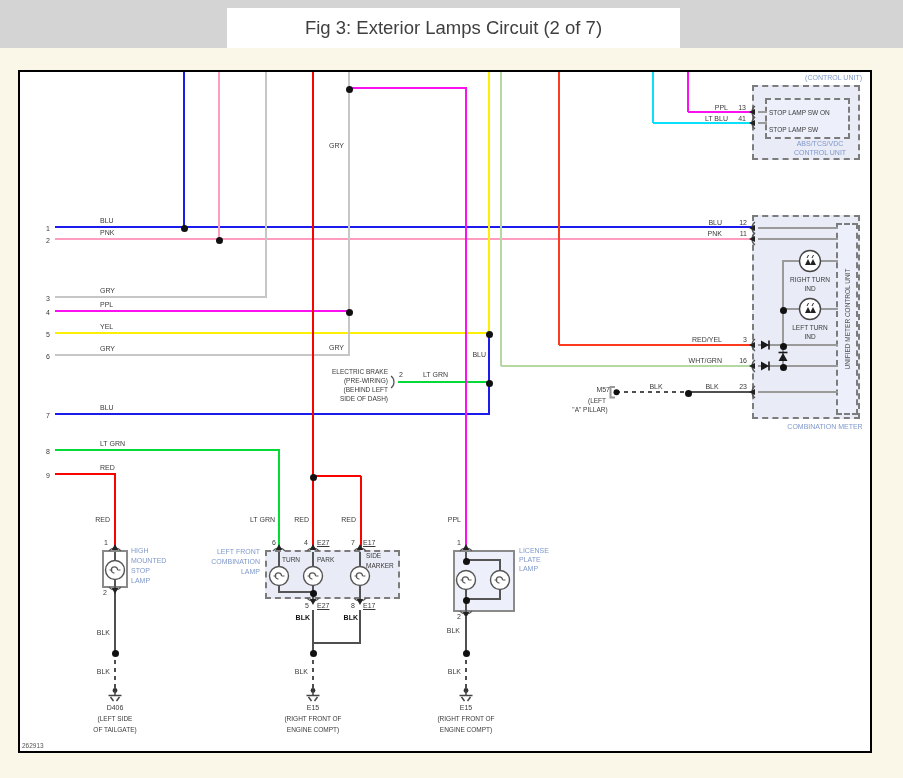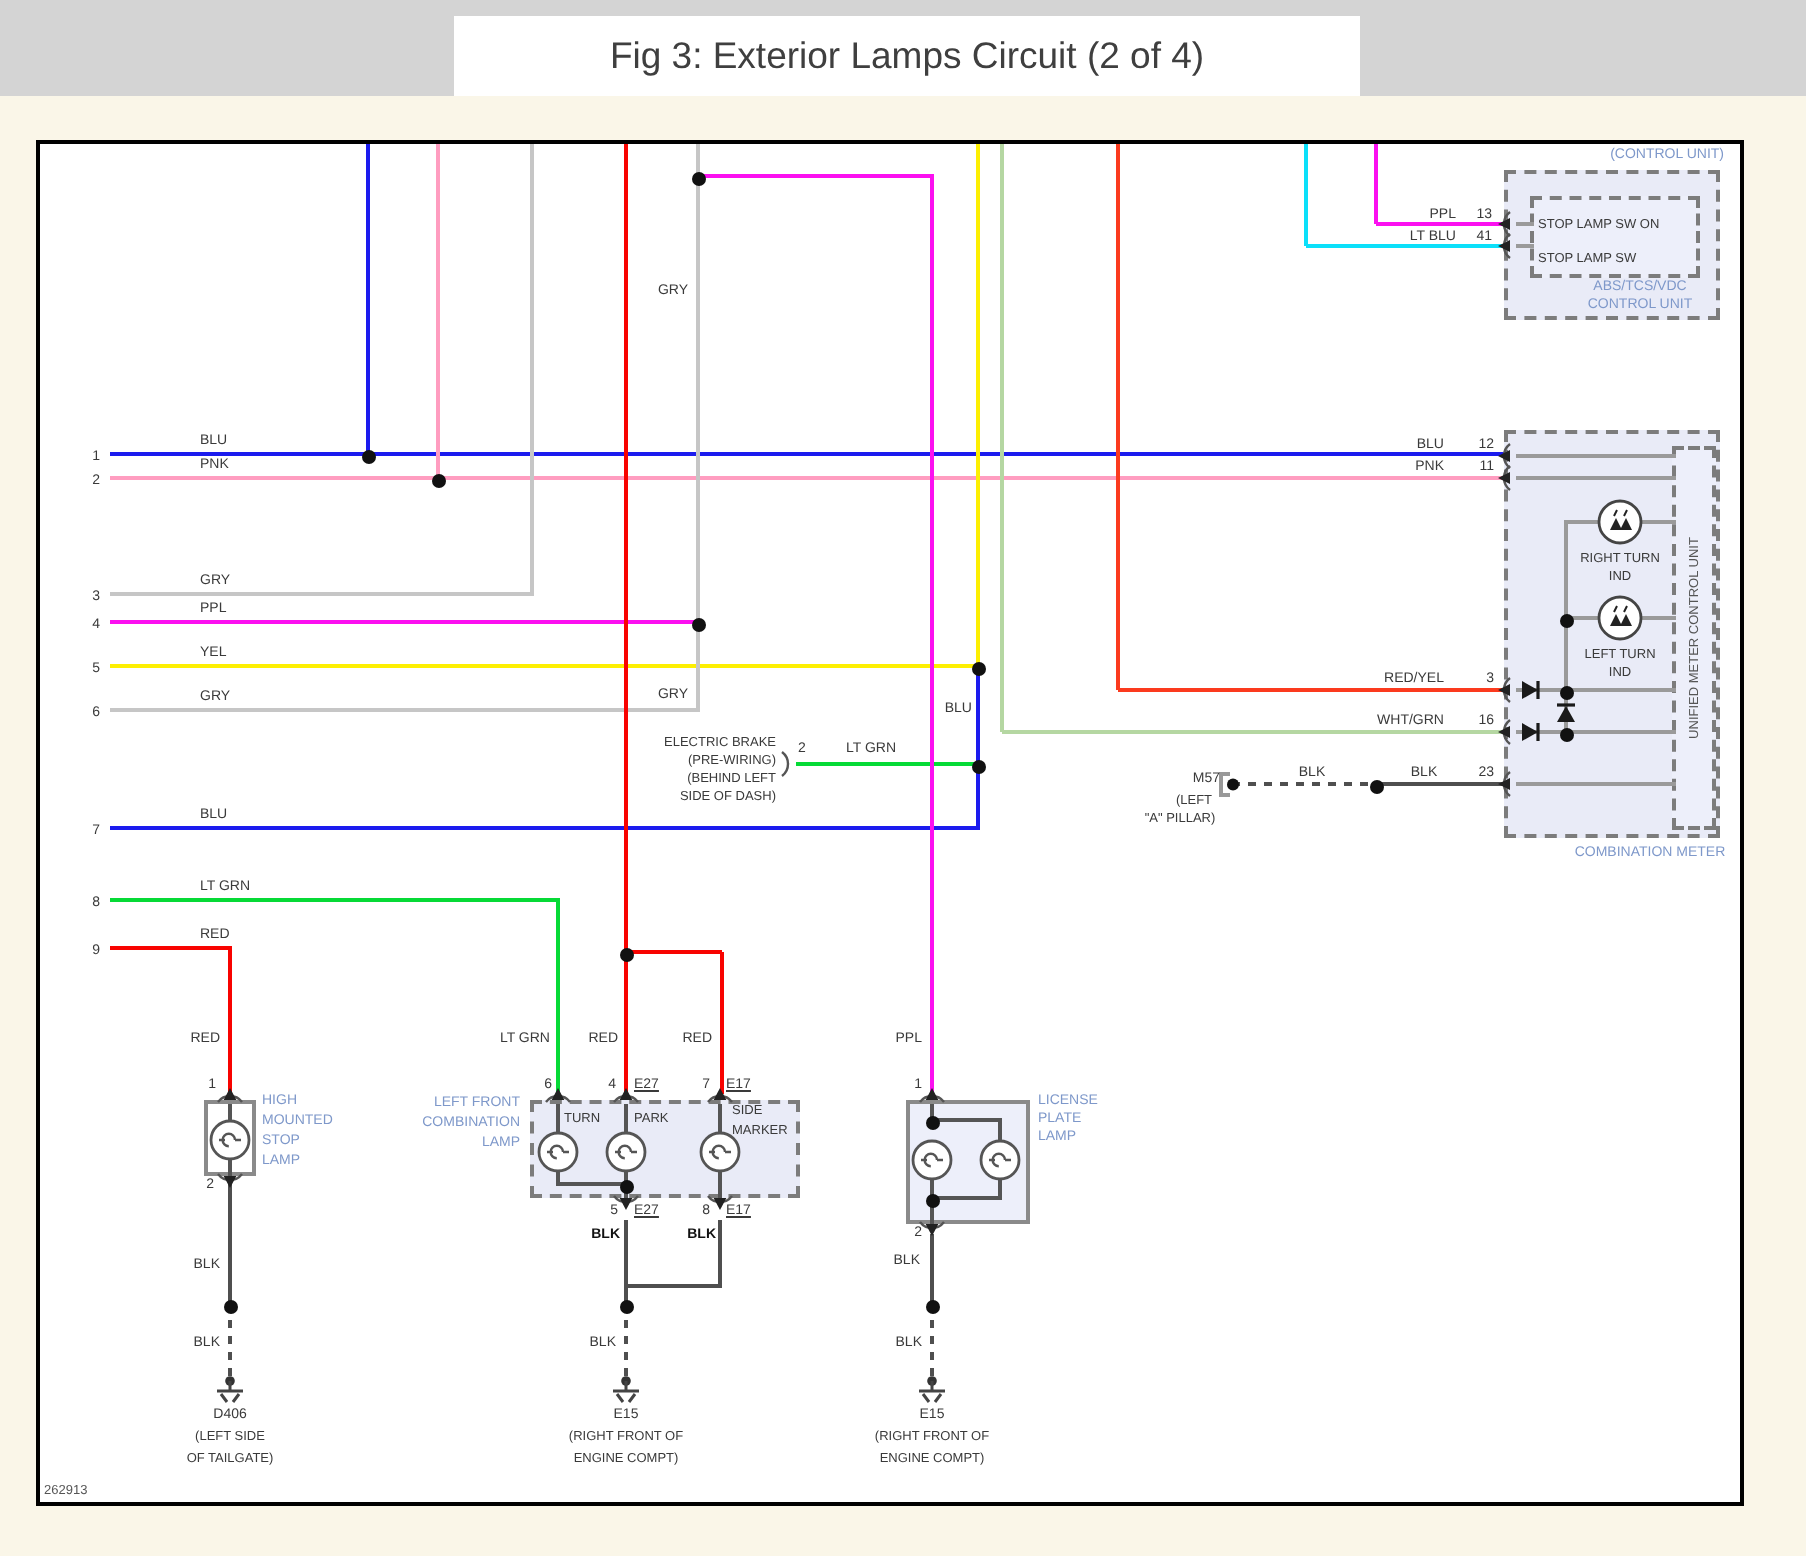--- a/index.html
+++ b/index.html
@@ -17,21 +17,21 @@
   .lbl{position:absolute;white-space:nowrap;font-size:7px;line-height:8px;color:#3a3a3a;z-index:6;}
   .lbl.blue{color:#7e98ca;}
   .lbl.bold{font-weight:bold;color:#111;}
   .lbl.und{text-decoration:underline;}
   .lbl.ref{font-size:6.5px;color:#555;}
 </style>
 </head>
 <body>
 
 <div id="titlebar">
-  <div id="title-plate">Fig 3: Exterior Lamps Circuit (2 of 4)</div>
+  <div id="title-plate">Fig 3: Exterior Lamps Circuit (2 of 7)</div>
 </div>
 <div id="canvas">
   <div id="dborder"></div>
 <div class="box dash" style="left: 752px; top: 85px; width: 108px; height: 75px; background: rgb(233, 235, 247);"></div>
     <div class="box dash" style="left: 765px; top: 98px; width: 85px; height: 41px; background: rgb(237, 239, 250);"></div>
     <div class="box dash" style="left: 752px; top: 215px; width: 108px; height: 204px; background: rgb(233, 235, 247);"></div>
     <div class="box dash" style="left: 836px; top: 223px; width: 22px; height: 192px; background: rgb(237, 239, 250);"></div>
     <div class="box solid" style="left: 102px; top: 550px; width: 26px; height: 38px; background: rgb(255, 255, 255);"></div>
     <div class="box dash" style="left: 265px; top: 550px; width: 135px; height: 49px; background: rgb(233, 235, 247);"></div>
     <div class="box solid" style="left: 453px; top: 550px; width: 62px; height: 62px; background: rgb(237, 239, 250);"></div>

